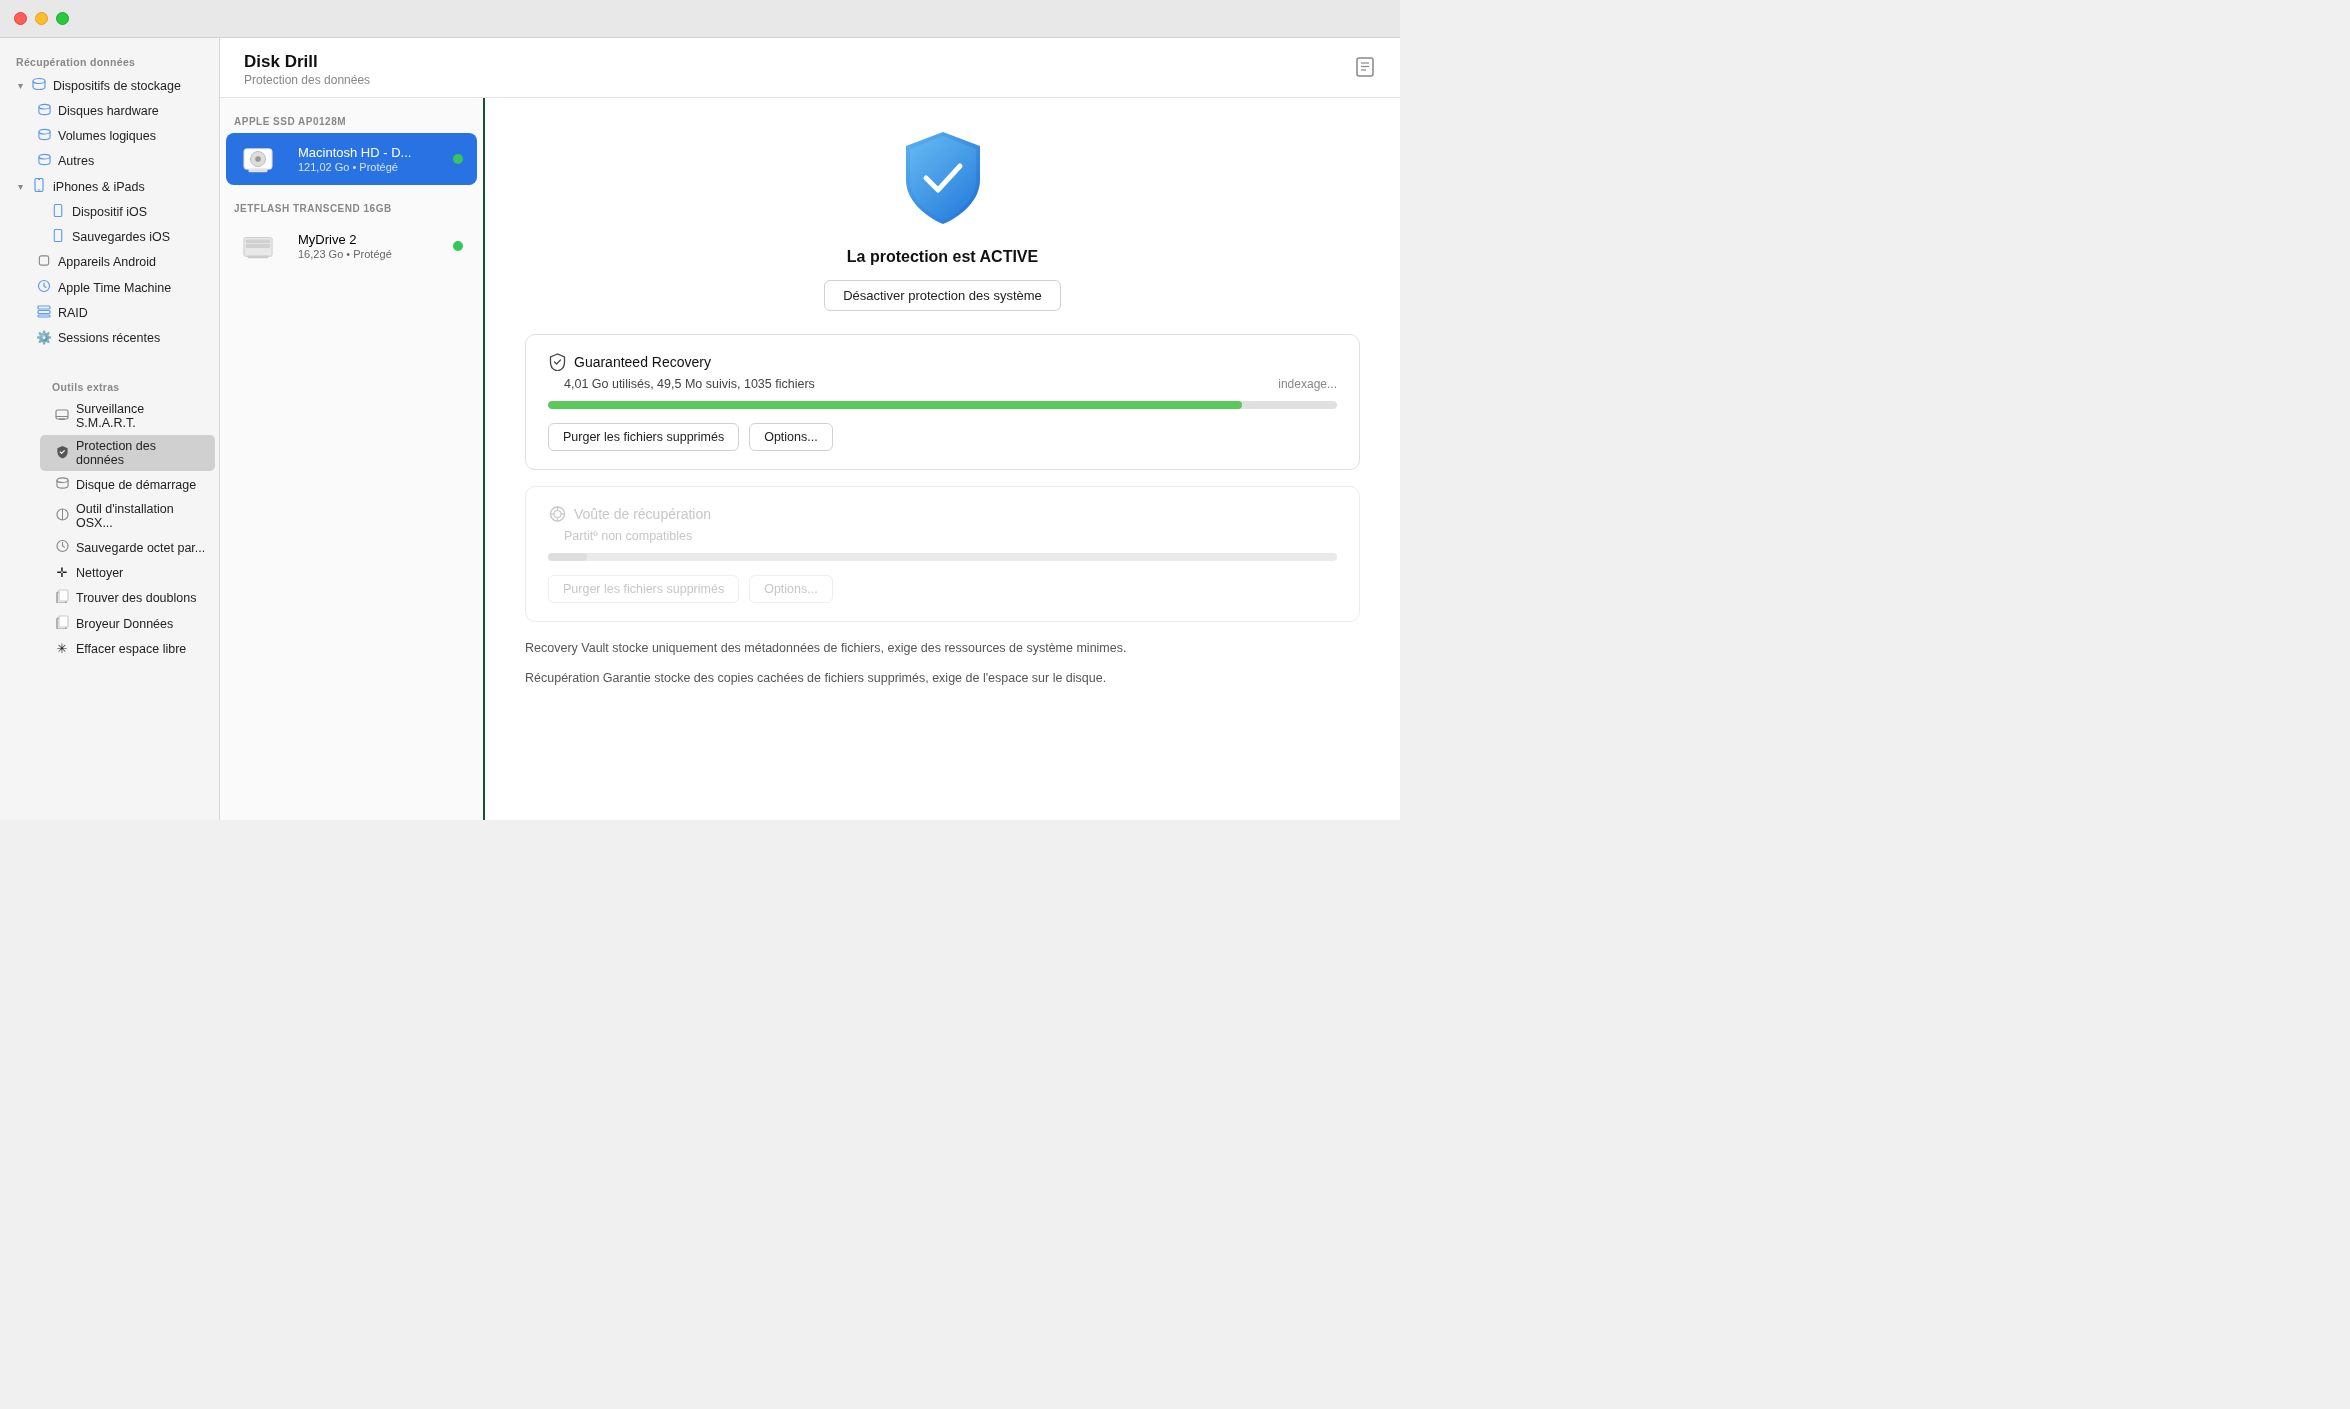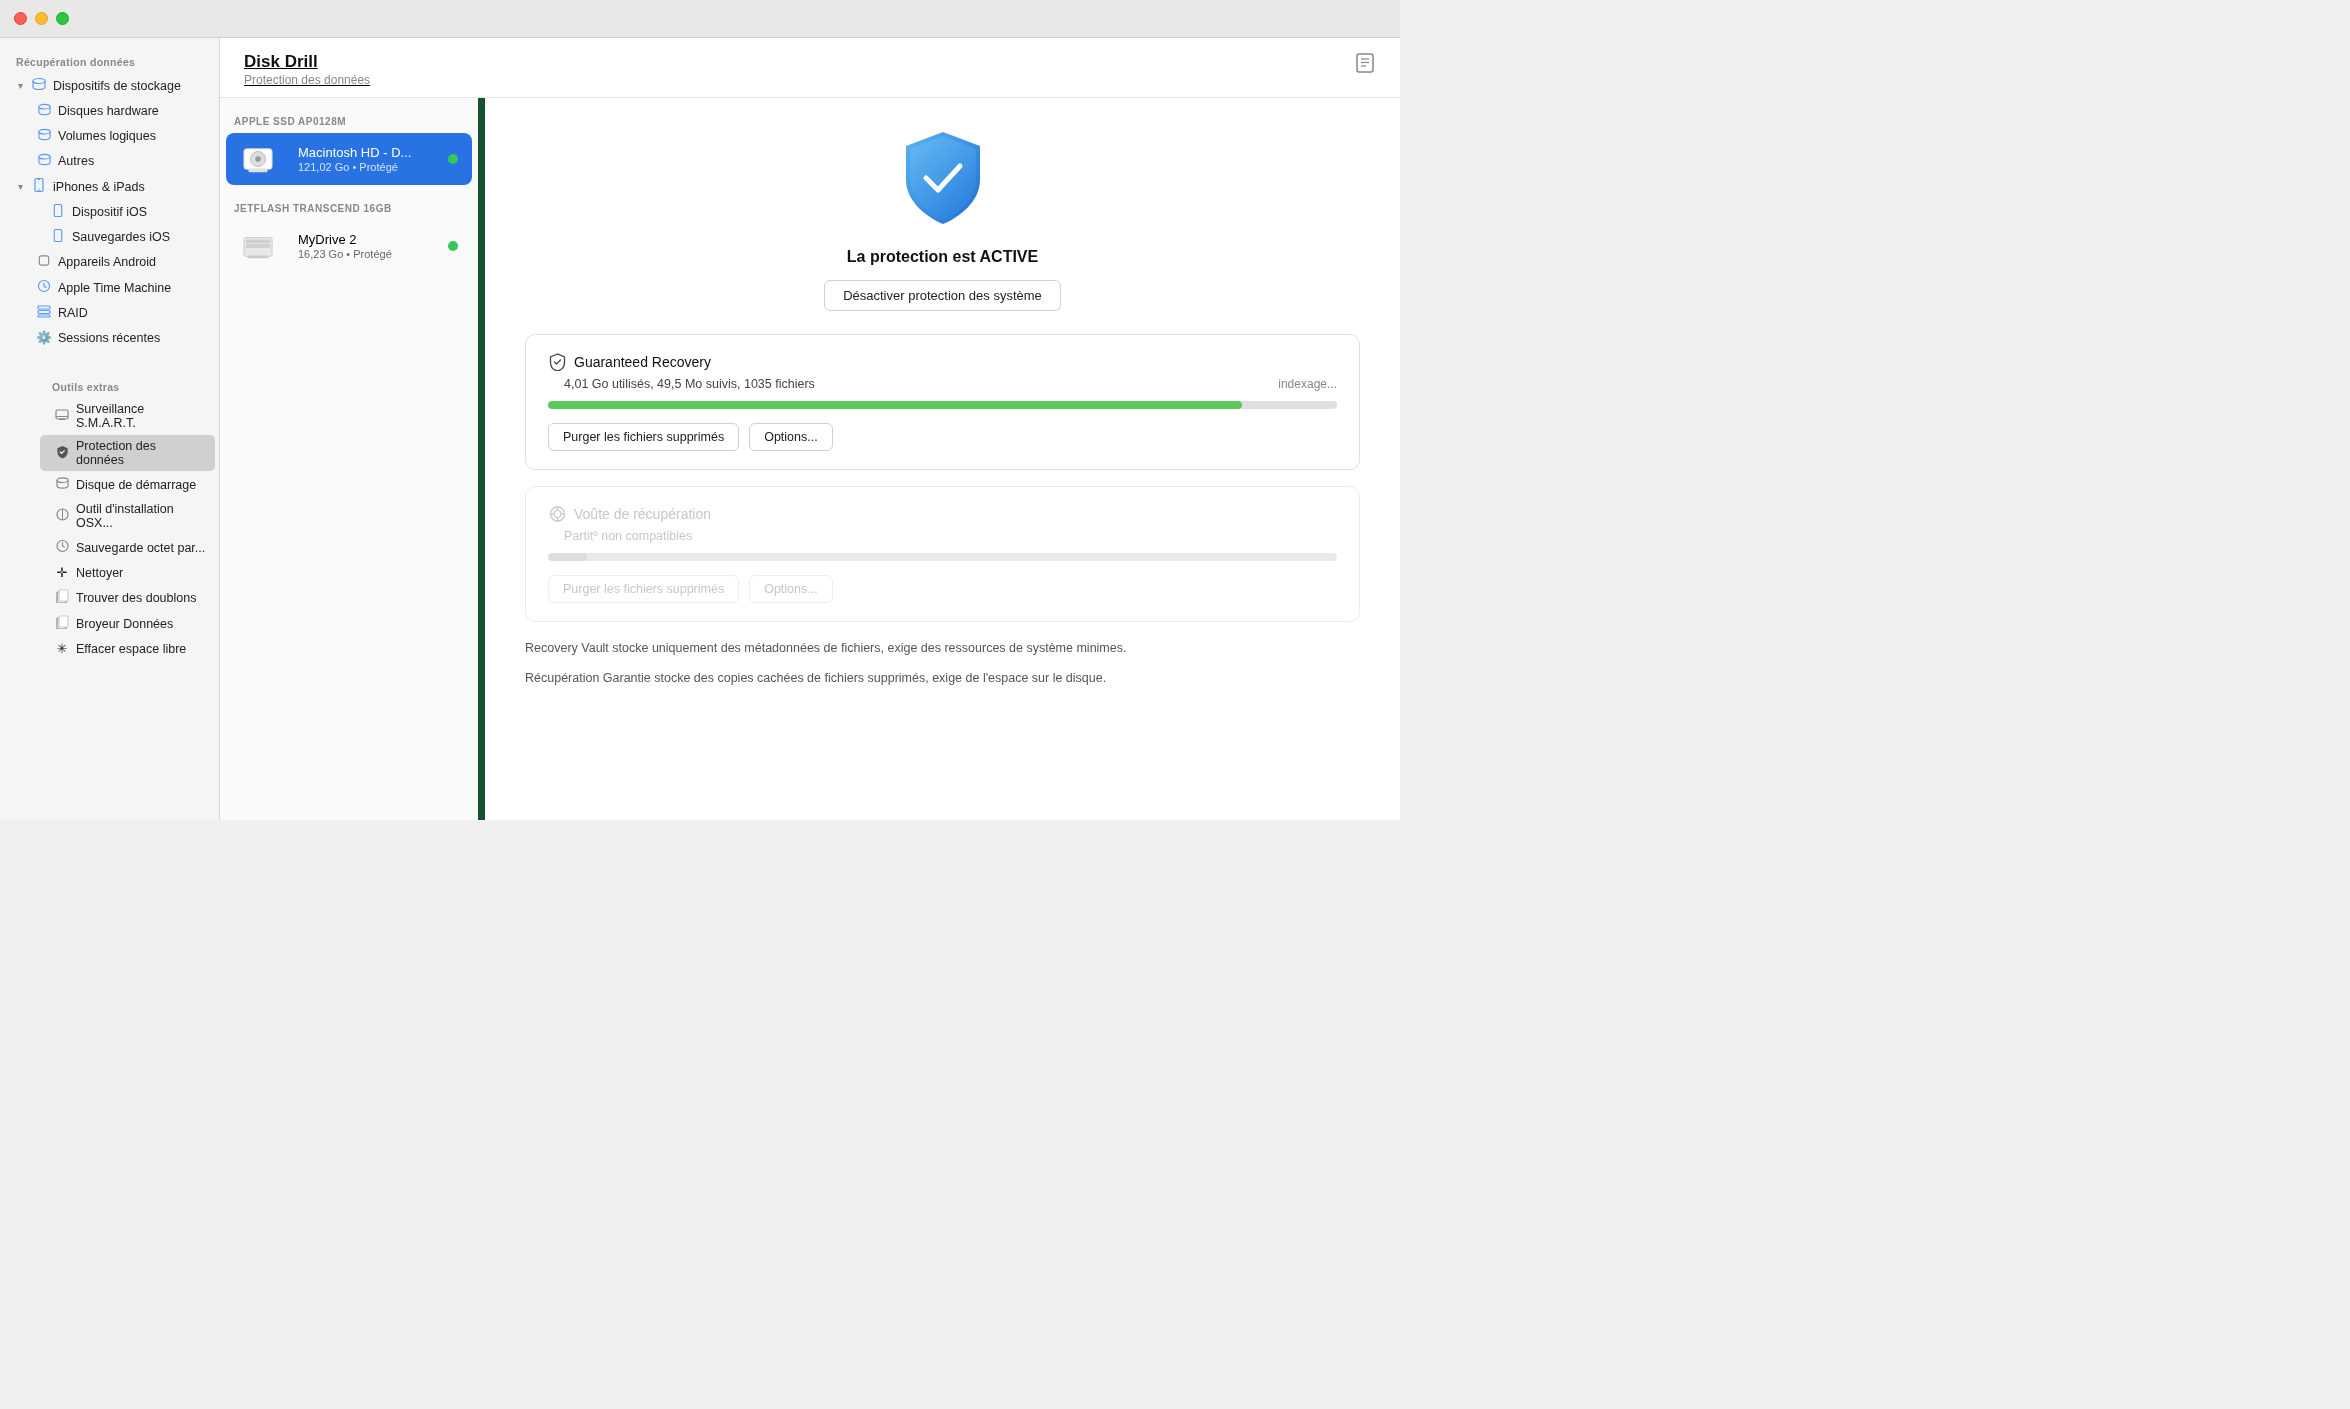--- a/index.html
+++ b/index.html
@@ -89,21 +89,21 @@
     .sidebar-chevron {
       font-size: 10px;
       color: #888;
       margin-right: 2px;
     }
 
     
     .disk-list-panel {
       width: 265px;
       background: #fafafa;
-      border-right: 7px solid #14532d;
+      border-right: 2px solid #14532d;
       padding: 10px 0;
       overflow-y: auto;
       flex-shrink: 0;
     }
     .disk-group-label {
       font-size: 10px;
       color: #888;
       font-weight: 600;
       padding: 8px 14px 4px;
       text-transform: uppercase;
@@ -175,22 +175,21 @@
       color: #111;
     }
     .right-header-subtitle {
       font-size: 12px;
       color: #888;
       margin-top: 1px;
     }
     .right-header-top {
       display: flex;
       justify-content: space-between;
-      align-items: flex-start;
-      text-decoration: underline;
+      align-items: center;
     }
     .book-icon {
       font-size: 20px;
       color: #888;
       cursor: pointer;
     }
 
     .right-body {
       display: flex;
       flex: 1;

